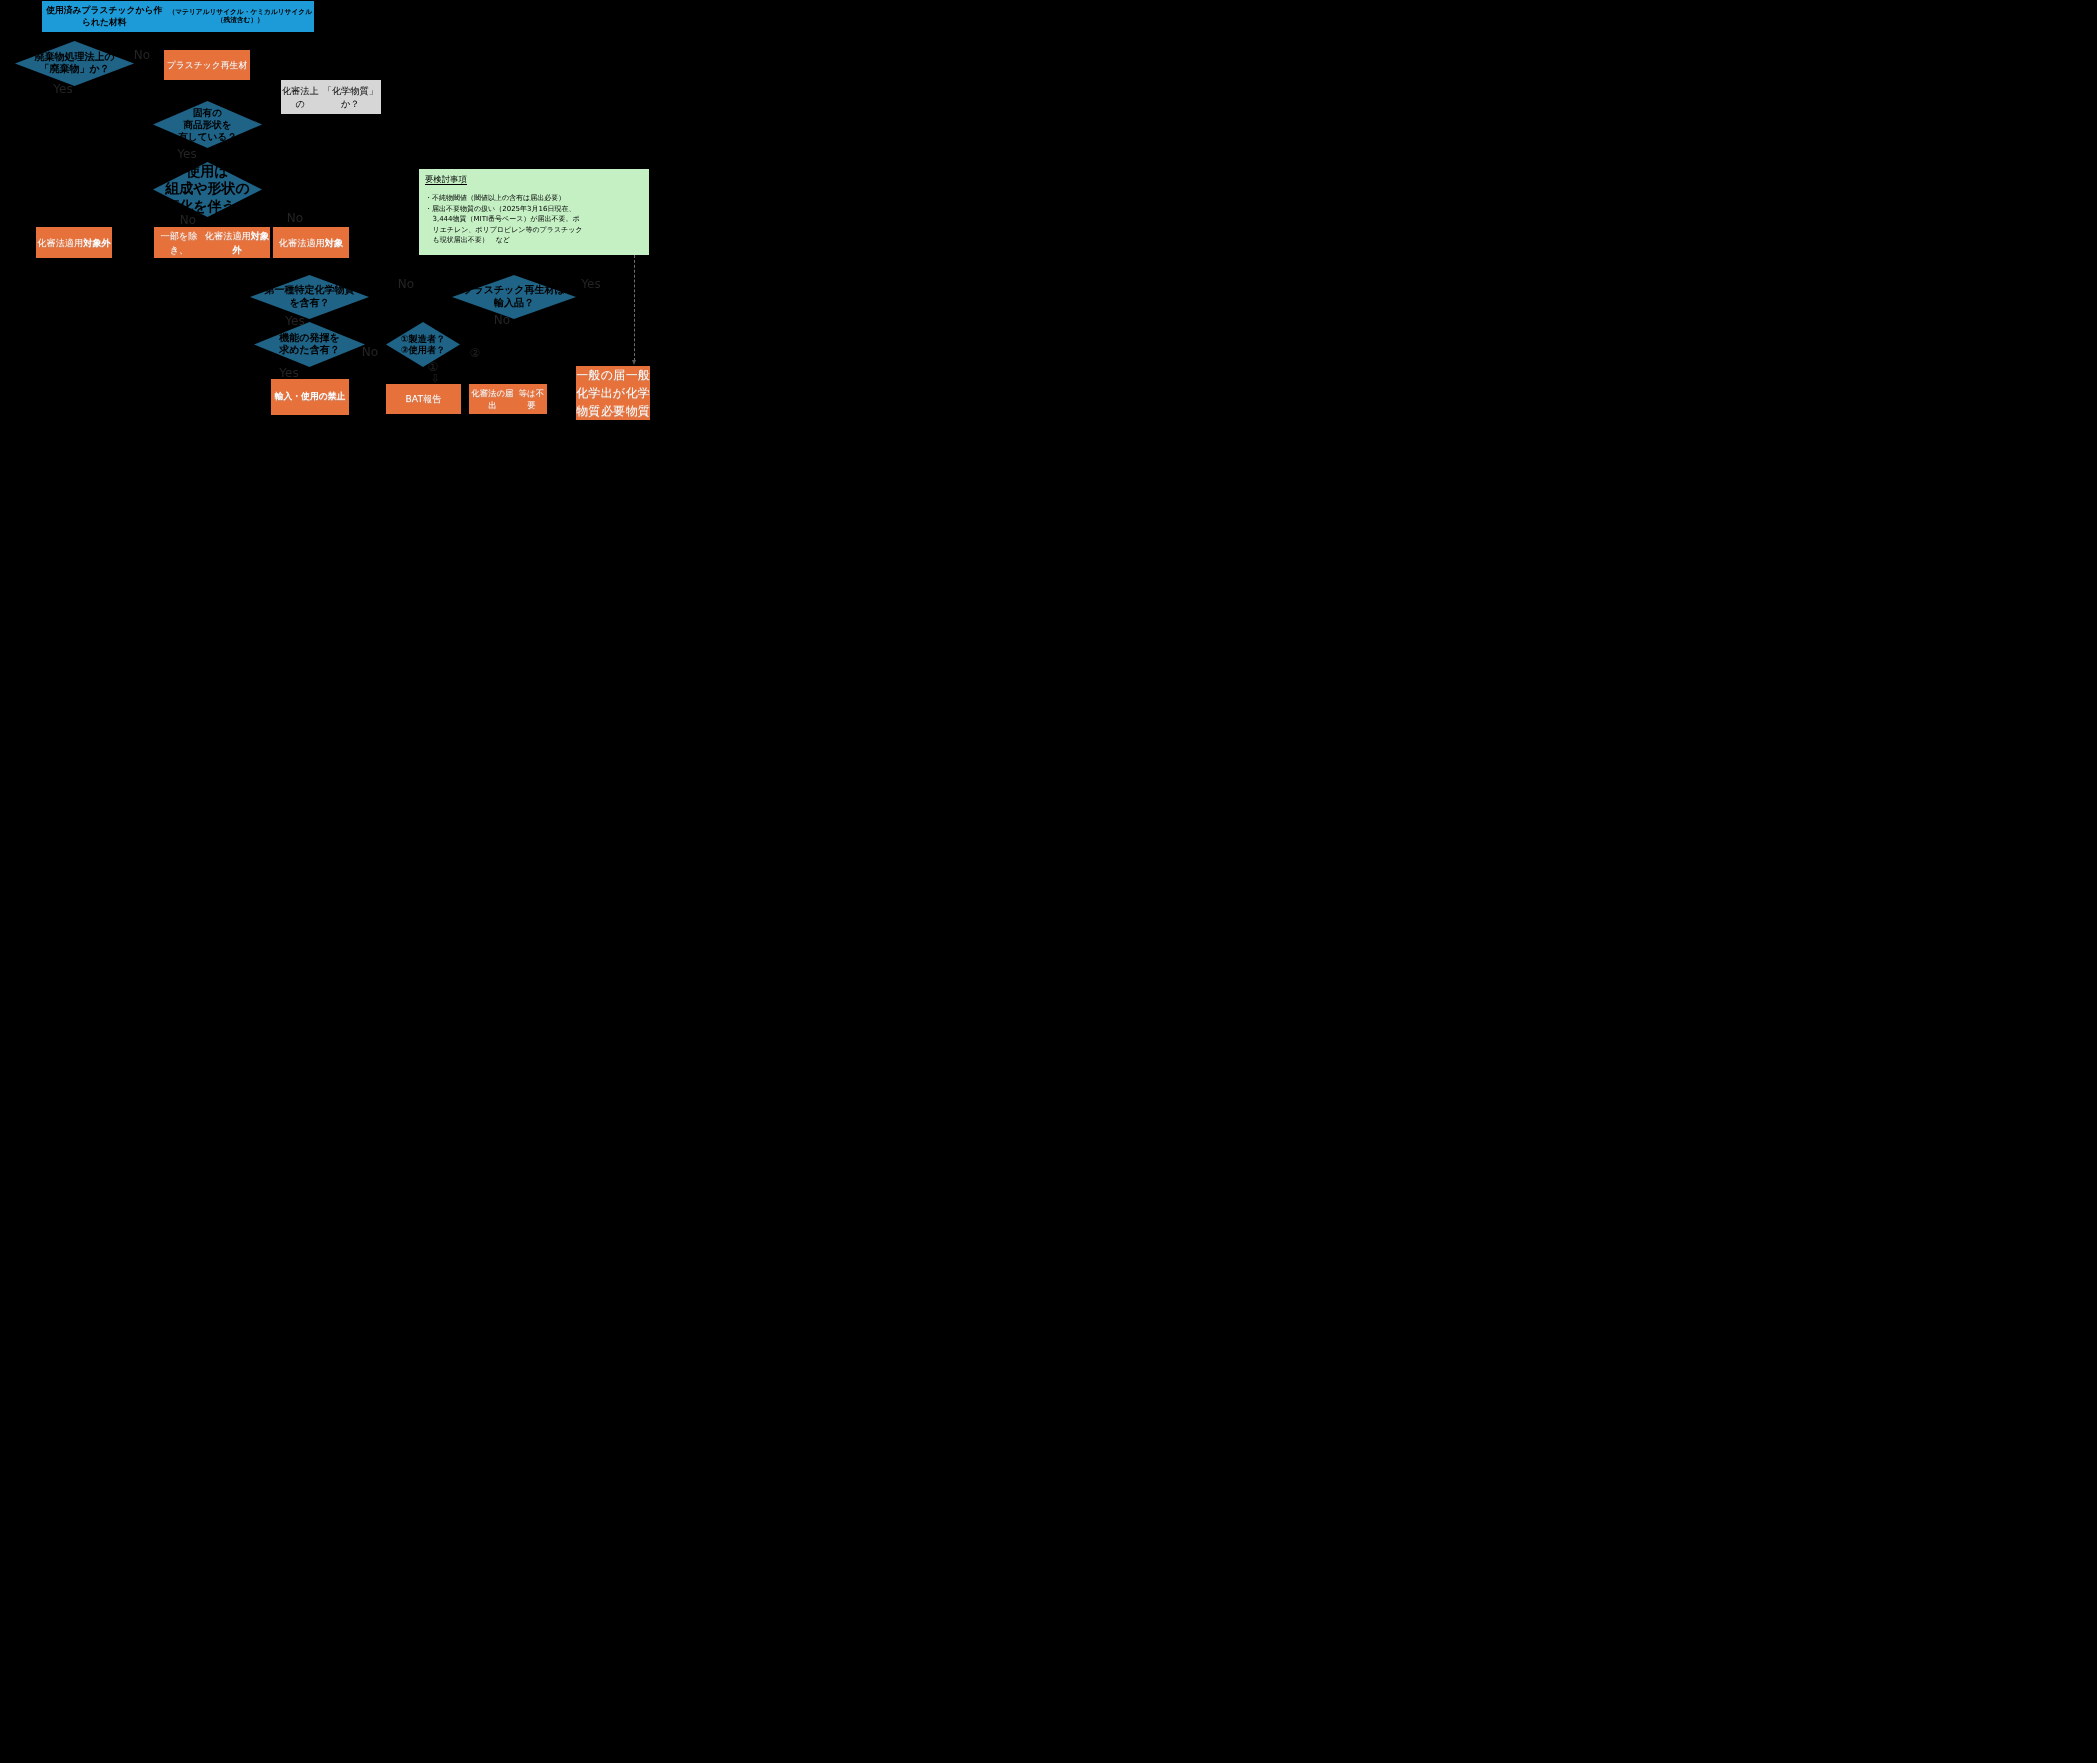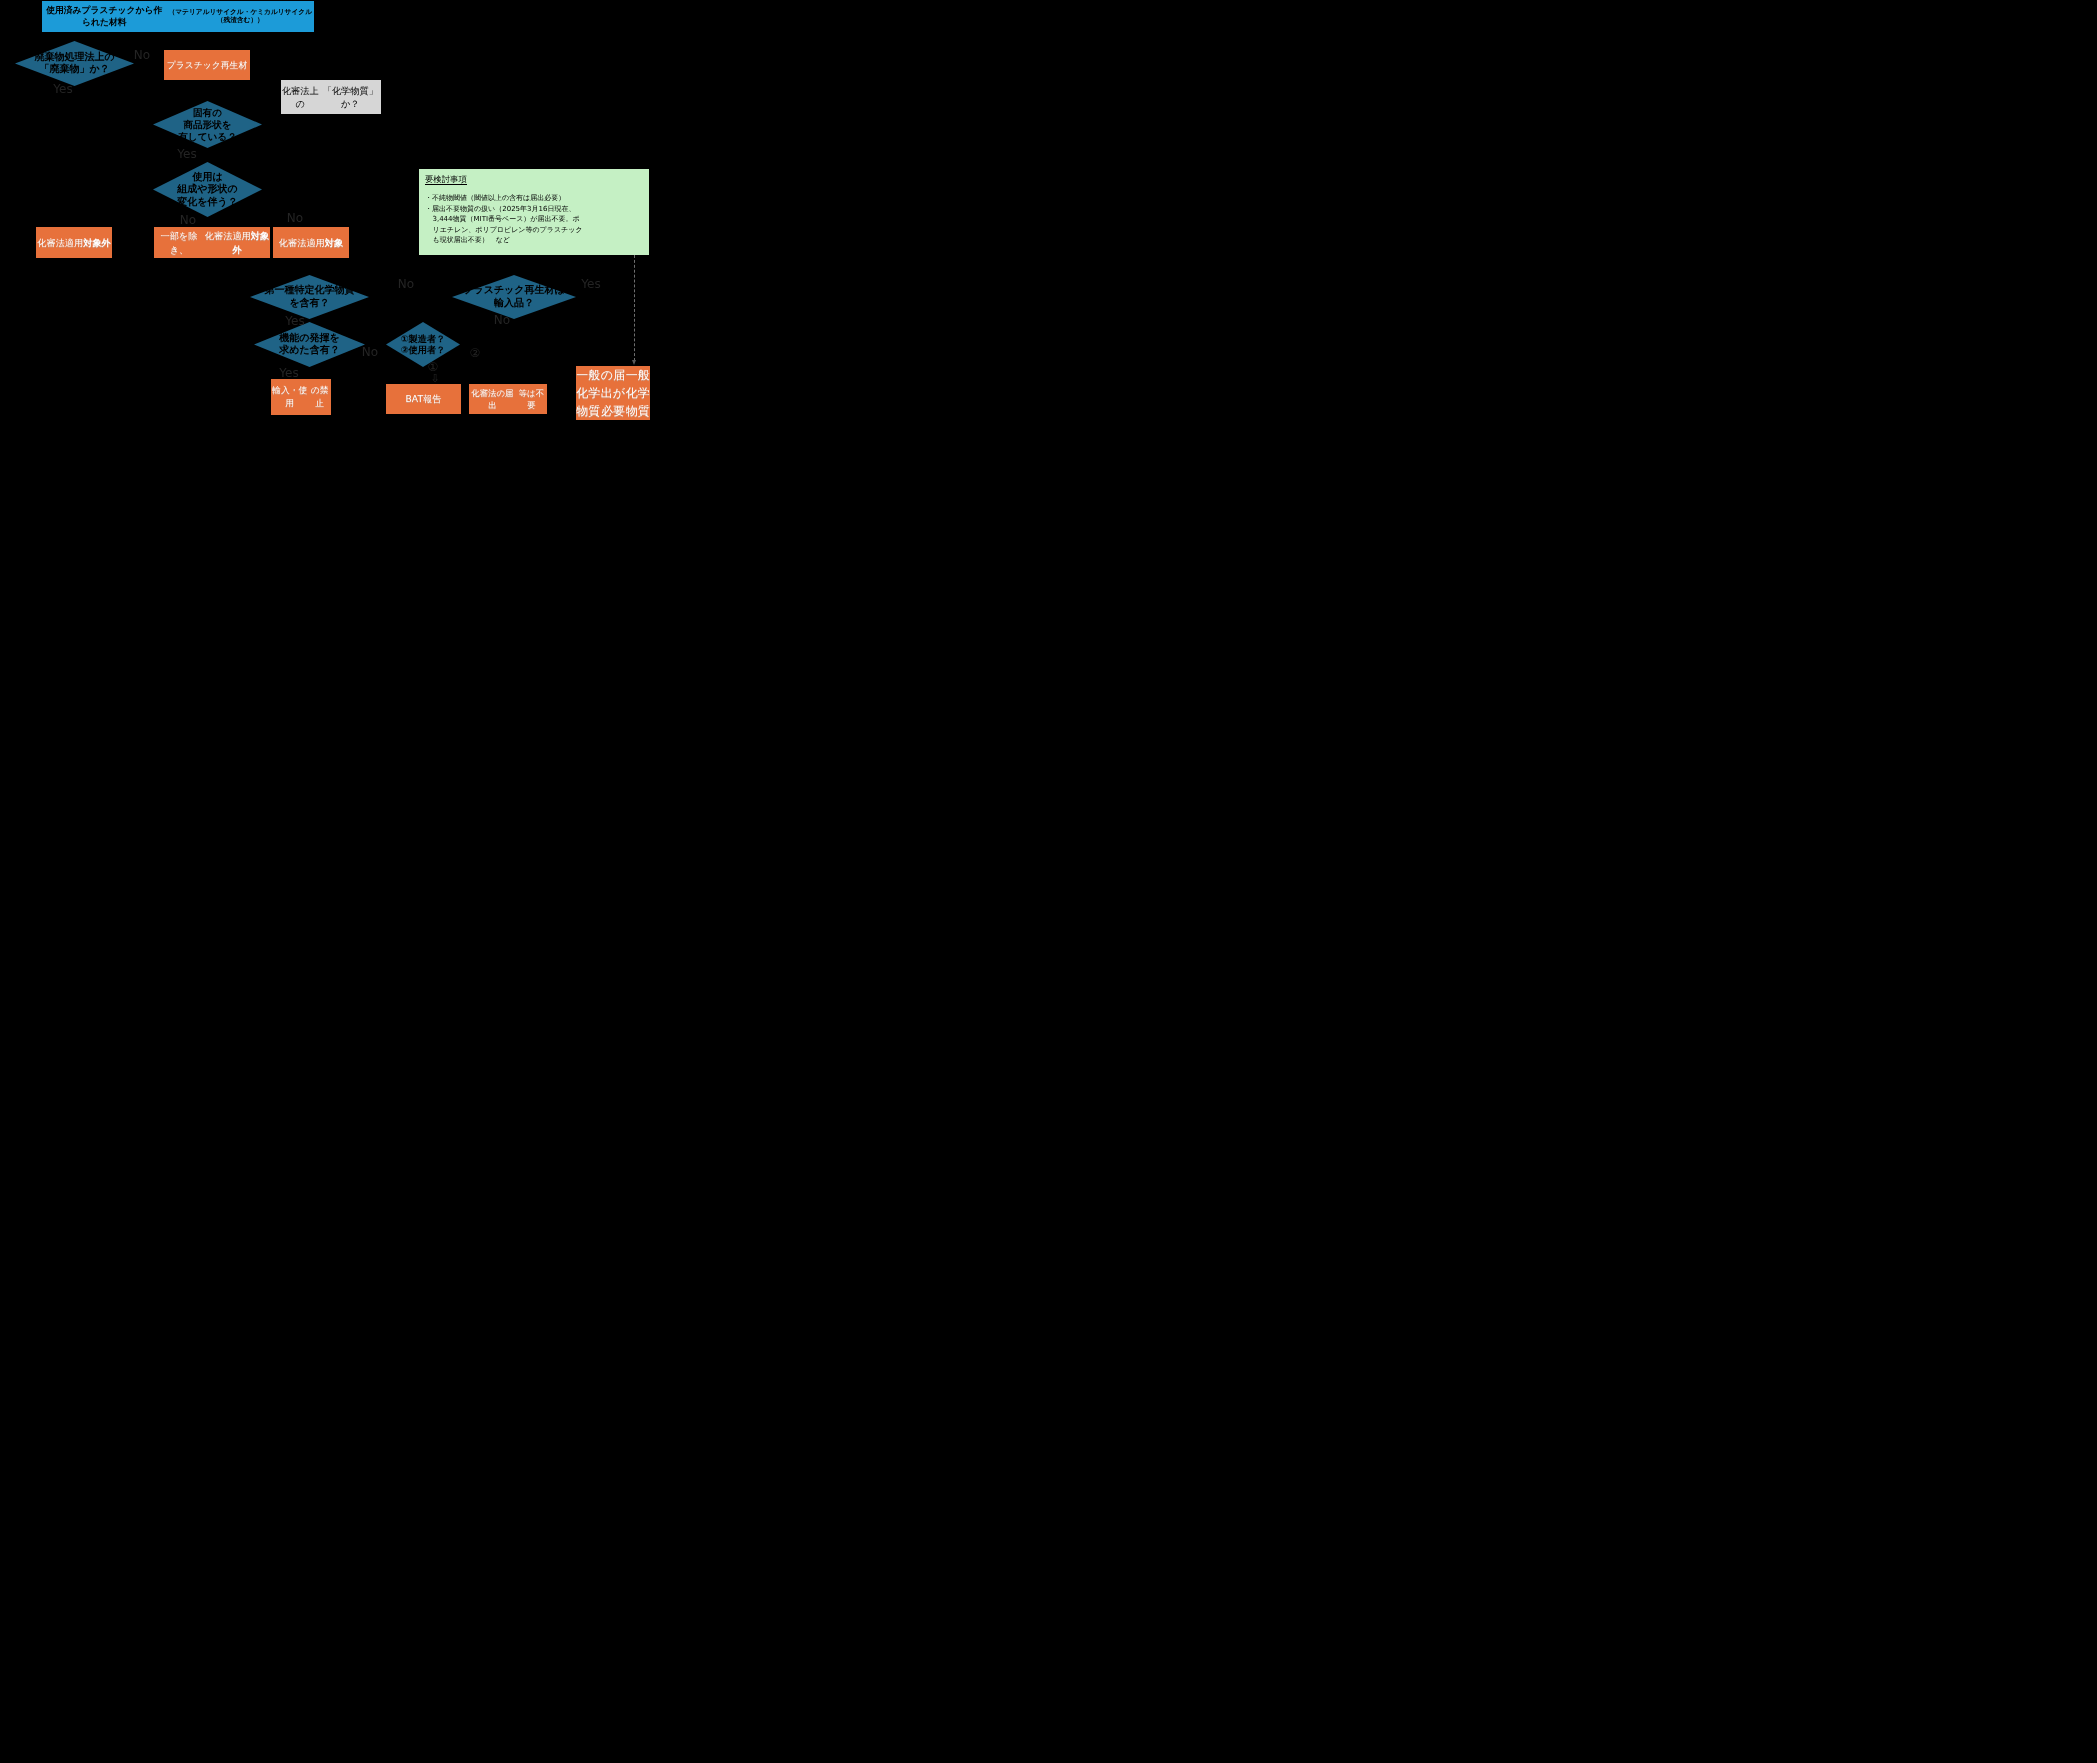--- a/index.html
+++ b/index.html
@@ -23,36 +23,36 @@
     display:flex;flex-direction:row;justify-content:center;align-items:center;text-align:center;}
   #header .h1{font-size:8.8px;font-weight:bold;line-height:1.4;}
   #header .h2{font-size:6.7px;font-weight:bold;line-height:1.3;}
   #d-waste{left:15px;top:41px;width:119px;height:45px;}
   #box-recycled{left:164px;top:50px;width:86px;height:30px;font-size:8.8px;line-height:1.6;}
   #box-chemq{left:281px;top:80px;width:100px;height:34px;background:#D6D6D6;color:#000;
     font-size:9.2px;line-height:1.45;}
   #d-shape{left:153px;top:101px;width:109px;height:47px;}
   #d-shape .dtext{font-size:9.6px;}
   #d-change{left:153px;top:162px;width:109px;height:55px;}
-  #d-change .dtext{font-size:10px;text-align:center;}
+  #d-change .dtext{font-size:14px;text-align:center;}
   #box-out{left:36px;top:227px;width:76px;height:31px;font-size:9.2px;line-height:1.5;}
   #box-partial{left:154px;top:227px;width:116px;height:31px;font-size:9.2px;line-height:1.5;}
   #box-in{left:273px;top:227px;width:76px;height:31px;font-size:9.2px;line-height:1.5;}
   #note{left:419px;top:169px;width:230px;height:86px;background:#C5F0C4;color:#000;
     padding:5px 5.9px;}
   #note .ttl{font-size:8.4px;font-weight:normal;border-bottom:1.3px solid #000;
     display:inline-block;line-height:1.2;margin-bottom:8px;}
   #note .nl{font-size:7px;line-height:1.5;white-space:nowrap;}
   #note .ind{padding-left:7.6px;}
   #d-class1{left:250px;top:275px;width:119px;height:44px;}
   #d-imported{left:452px;top:275px;width:124px;height:44px;}
   #d-function{left:254px;top:322px;width:111px;height:45px;}
   #d-actor{left:386px;top:322px;width:74px;height:45px;}
   #d-actor .dtext{font-size:9.2px;}
-  #box-ban{left:271px;top:379px;width:60px;height:36px;font-size:8.8px;line-height:1.5;}
+  #box-ban{left:271px;top:379px;width:78px;height:36px;font-size:8.8px;line-height:1.5;font-weight:bold;}
   #box-bat{left:386px;top:384px;width:75px;height:30px;font-size:9.2px;}
   #box-nonotif{left:469px;top:384px;width:78px;height:30px;font-size:8.4px;line-height:1.45;}
   #box-general{left:576px;top:366px;width:74px;height:54px;font-size:12px;line-height:1.5;}
   
   #dash-line{position:absolute;left:634px;top:255px;height:106px;width:0;
     border-left:0.8px dashed #6E6E6E;}
   #dash-arrow{position:absolute;left:632px;top:360px;width:0;height:0;
     border-left:2.9px solid transparent;border-right:2.9px solid transparent;
     border-top:5px solid #5a5a5a;}
   

